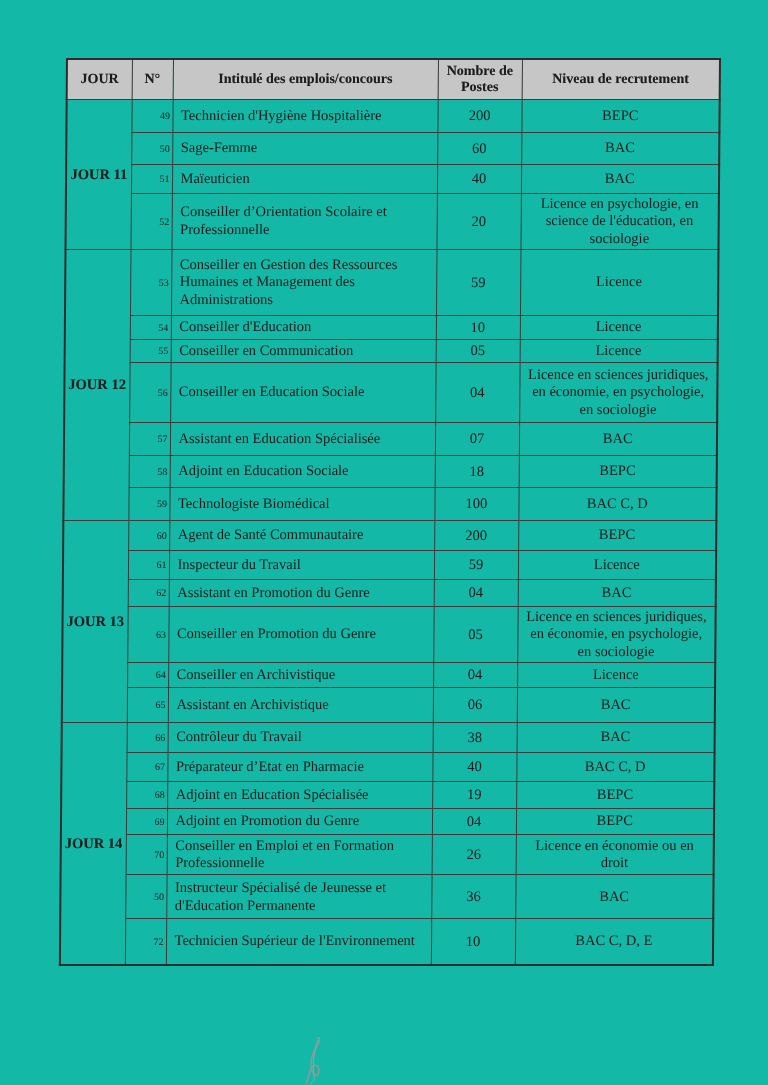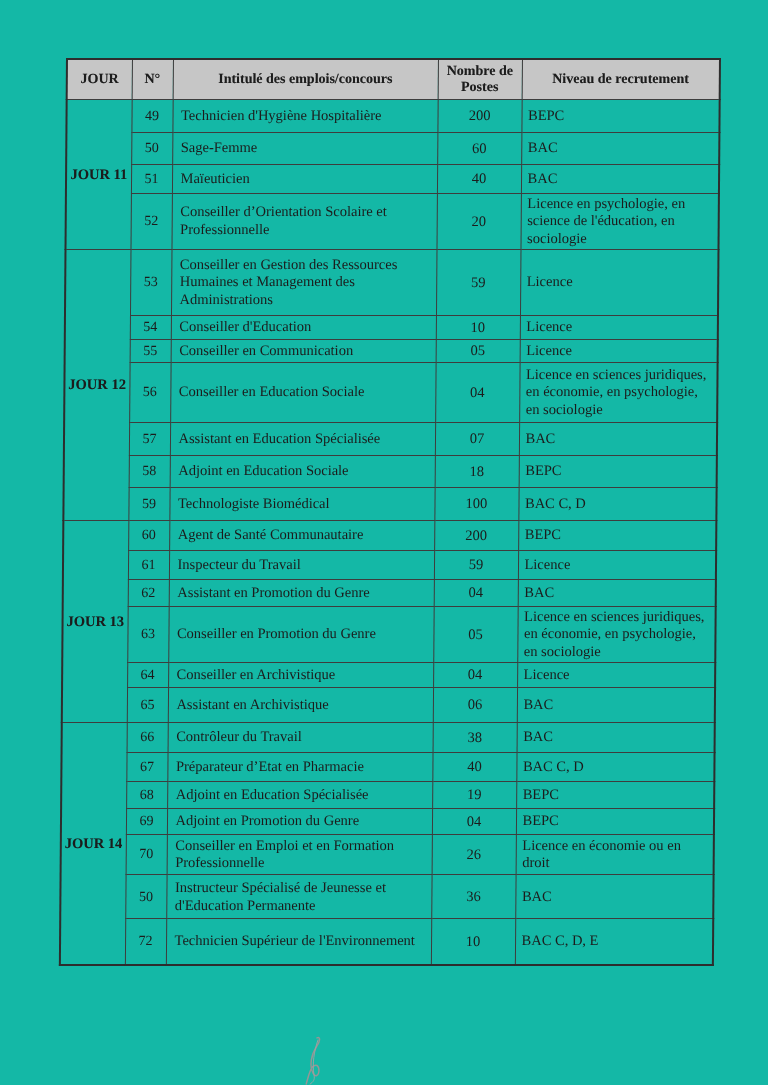--- a/index.html
+++ b/index.html
@@ -40,30 +40,30 @@
     padding: 2px 3px;
     text-align: center;
     text-shadow: 0 0 0.5px rgba(0,0,0,0.35);
   }
   td.jour-cell {
     text-align: center;
     font-weight: bold;
     font-size: 14.5px;
     text-shadow: 0 0 0.5px rgba(0,0,0,0.3);
   }
-  td.num-cell { text-align: center; font-size: 14px; padding: 1px 2px; }
+  td.num-cell { text-align: right; font-size: 10px; padding: 1px 2px; }
   td.intitule-cell {
     text-align: left;
     font-size: 14.5px;
     line-height: 1.22;
     padding: 2px 6px 2px 8px;
   }
   td.postes-cell { text-align: center; font-size: 14.5px; padding: 1px 2px; }
   td.niveau-cell {
-    text-align: left;
+    text-align: center;
     font-size: 14.5px;
     line-height: 1.22;
     padding: 1px 6px;
   }
   .footer {
     position: absolute;
     top: 1006px;
     left: 0;
     width: 768px;
     height: 22px;

